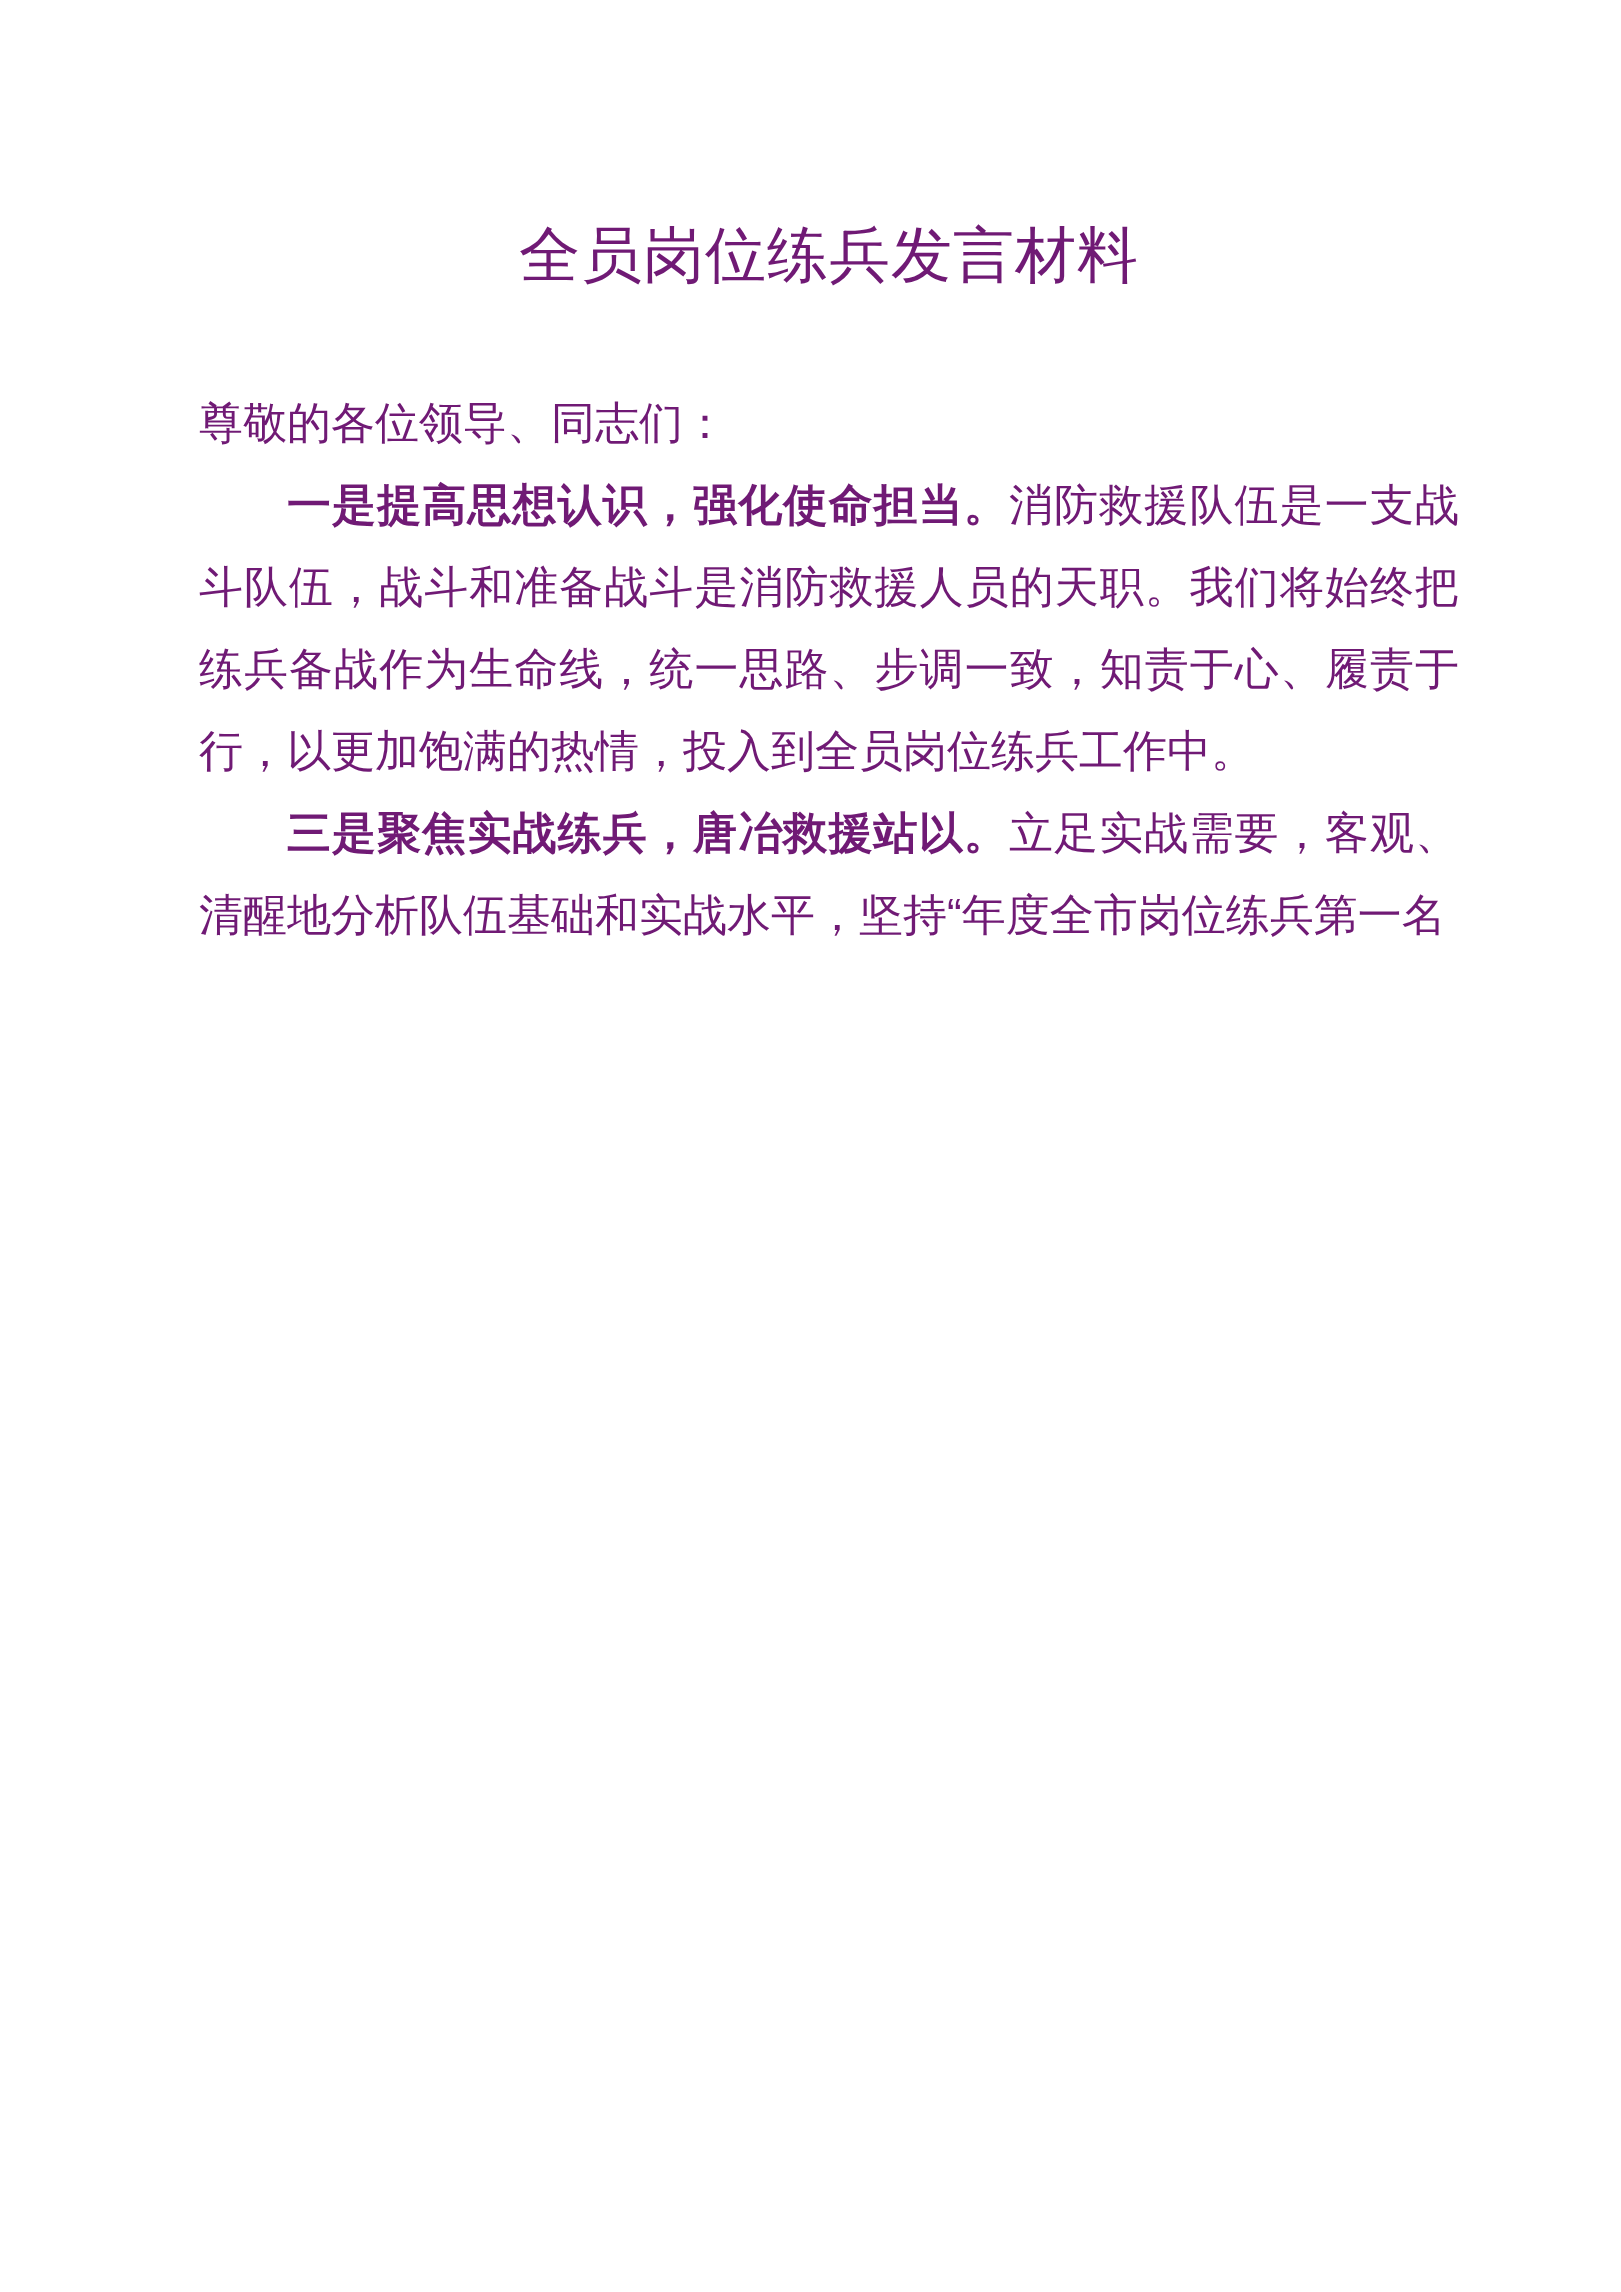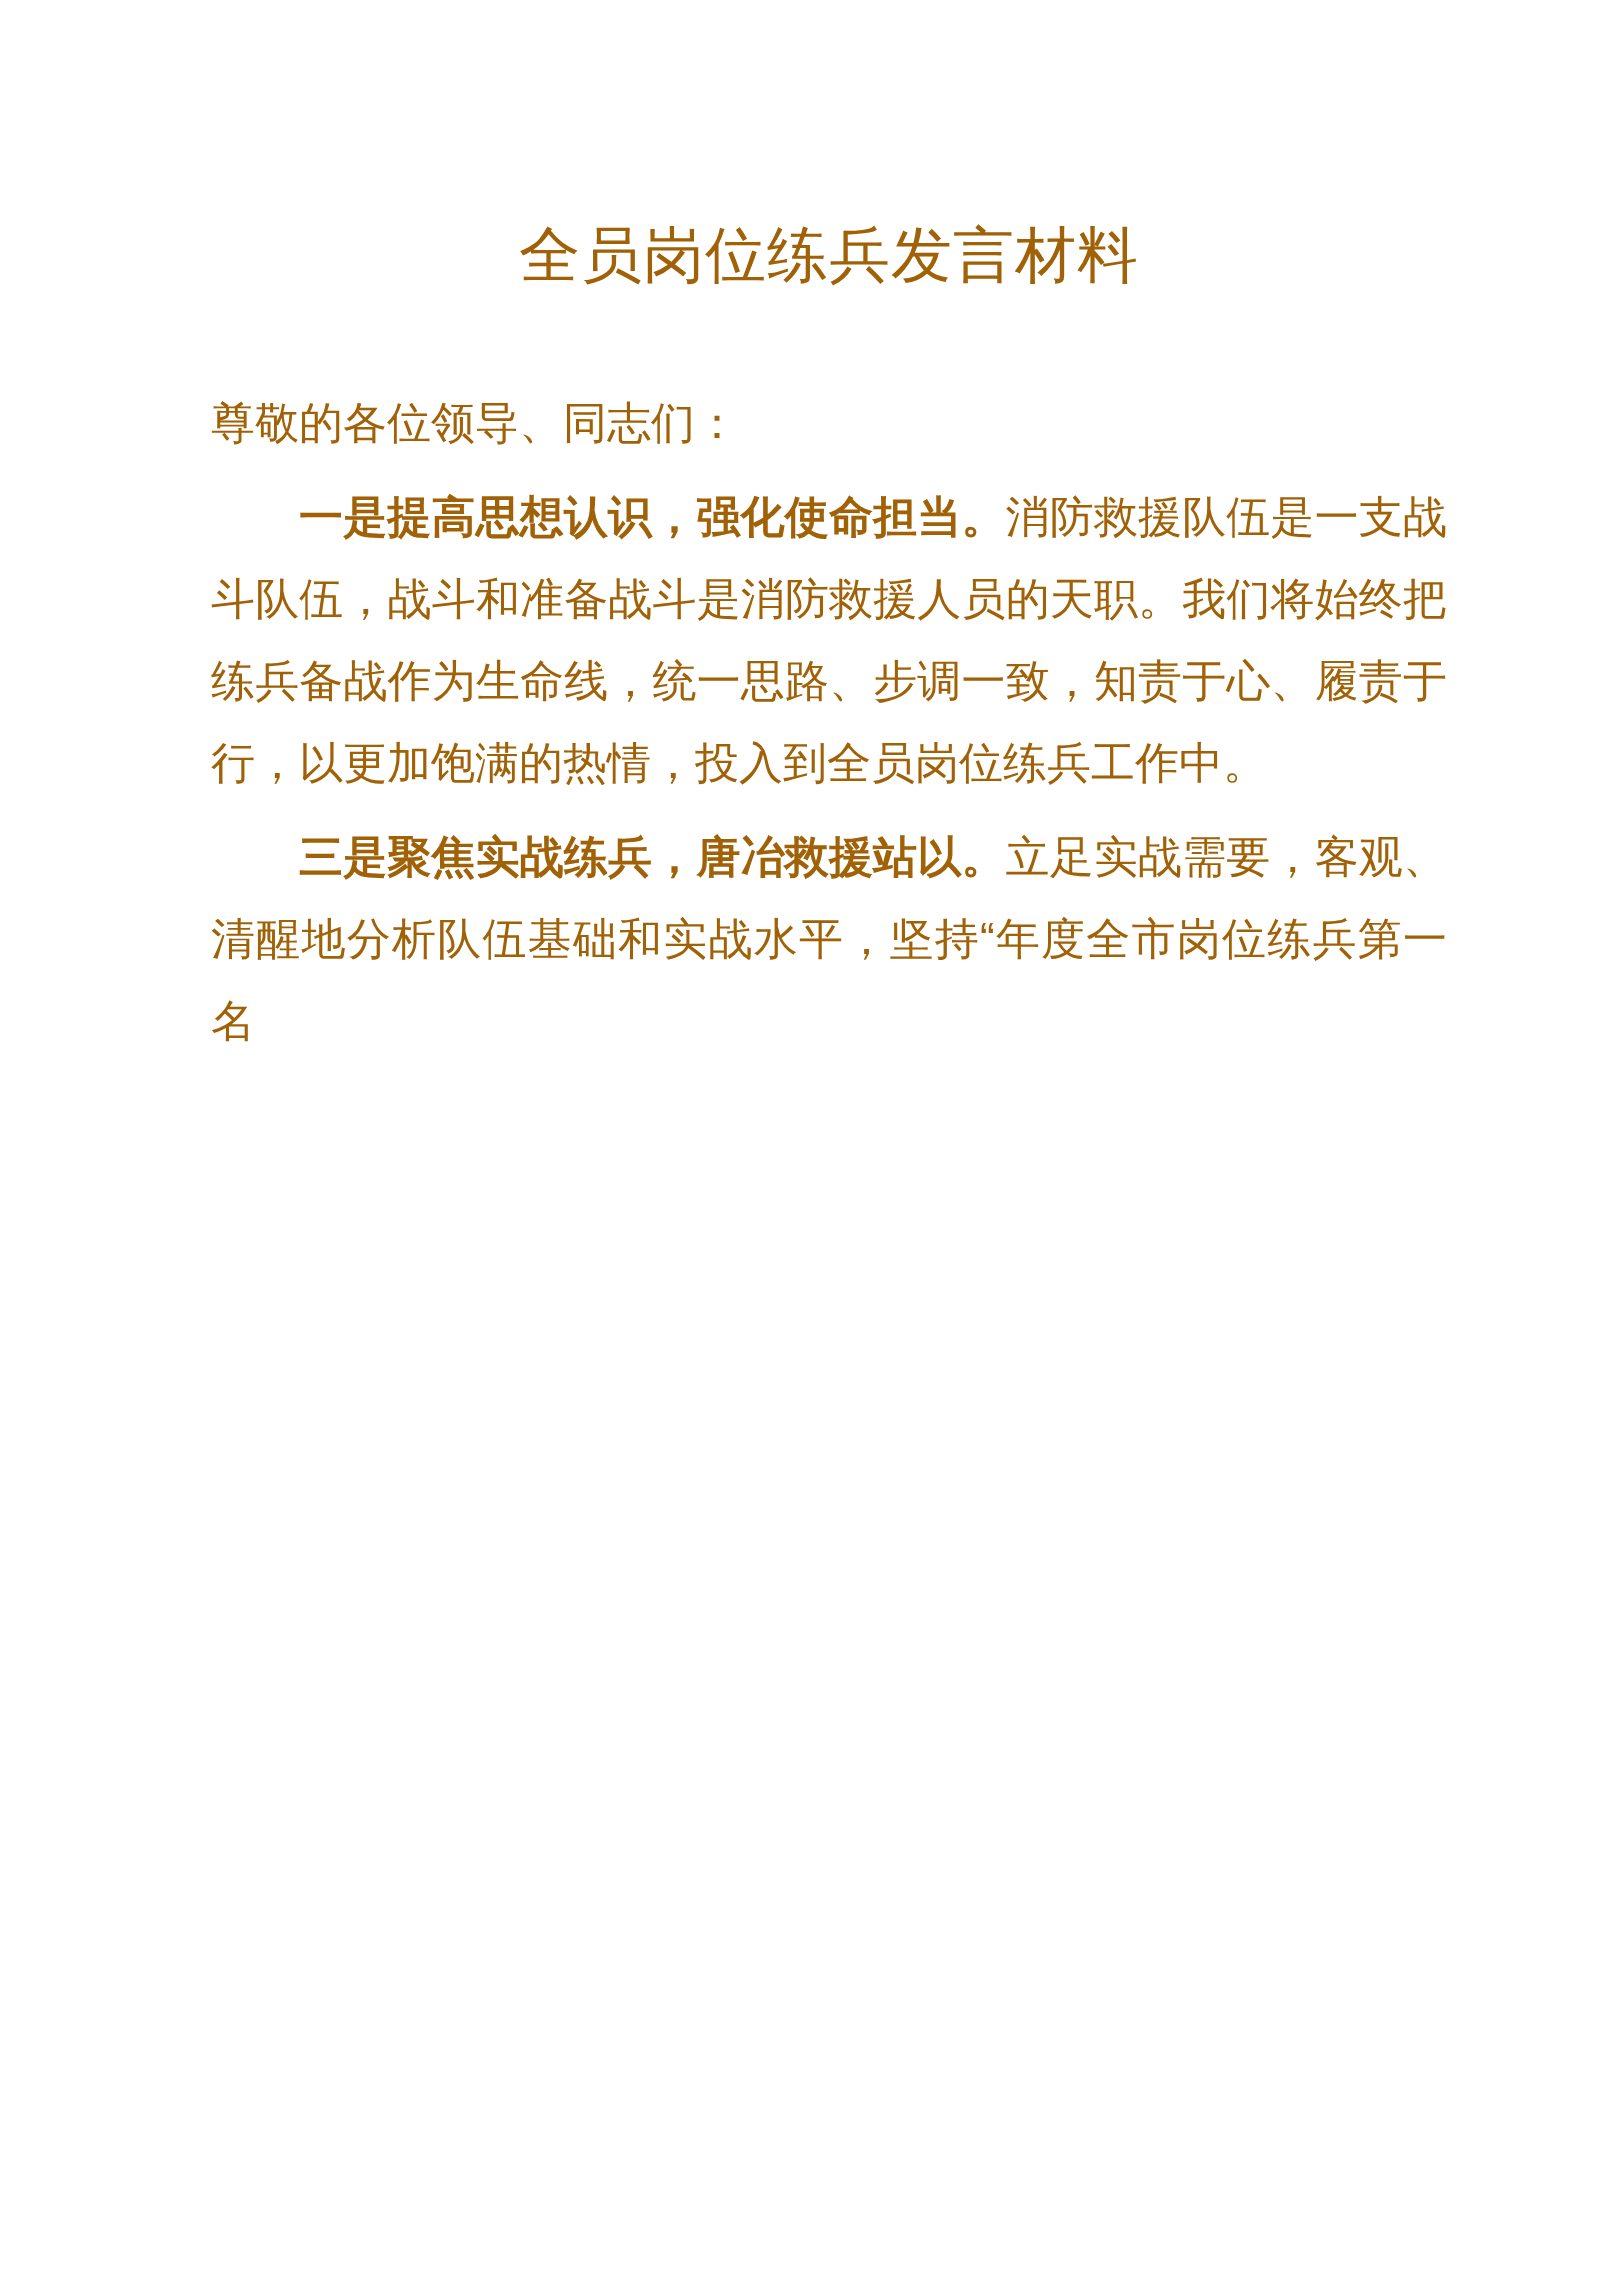--- a/index.html
+++ b/index.html
@@ -5,21 +5,21 @@
   html, body {
     margin: 0;
     padding: 0;
     background: #ffffff;
   }
   .page {
     position: relative;
     width: 1621px;
     height: 2030px;
     background: #ffffff;
-    color: #a16207;
+    color: #701a75;
     box-sizing: border-box;
     padding: 225px 162px 0 199px;
     overflow: hidden;
     font-family: "Liberation Sans", "DejaVu Sans", sans-serif;
   }
   .doc-title {
     margin: 0;
     font-size: 61px;
     line-height: 61px;
     font-weight: 400;
@@ -30,21 +30,21 @@
   .doc-body {
     margin-top: 96px;
     font-size: 44px;
     line-height: 82px;
     text-align: justify;
     text-justify: inter-ideograph;
     word-break: break-all;
     overflow-wrap: break-word;
   }
   .doc-body p {
-    margin: 12px;
+    margin: 0;
     padding: 0;
   }
   .salutation {
     text-indent: 0;
   }
   .para {
     text-indent: 88px;
   }
   .lead {
     font-weight: 700;

